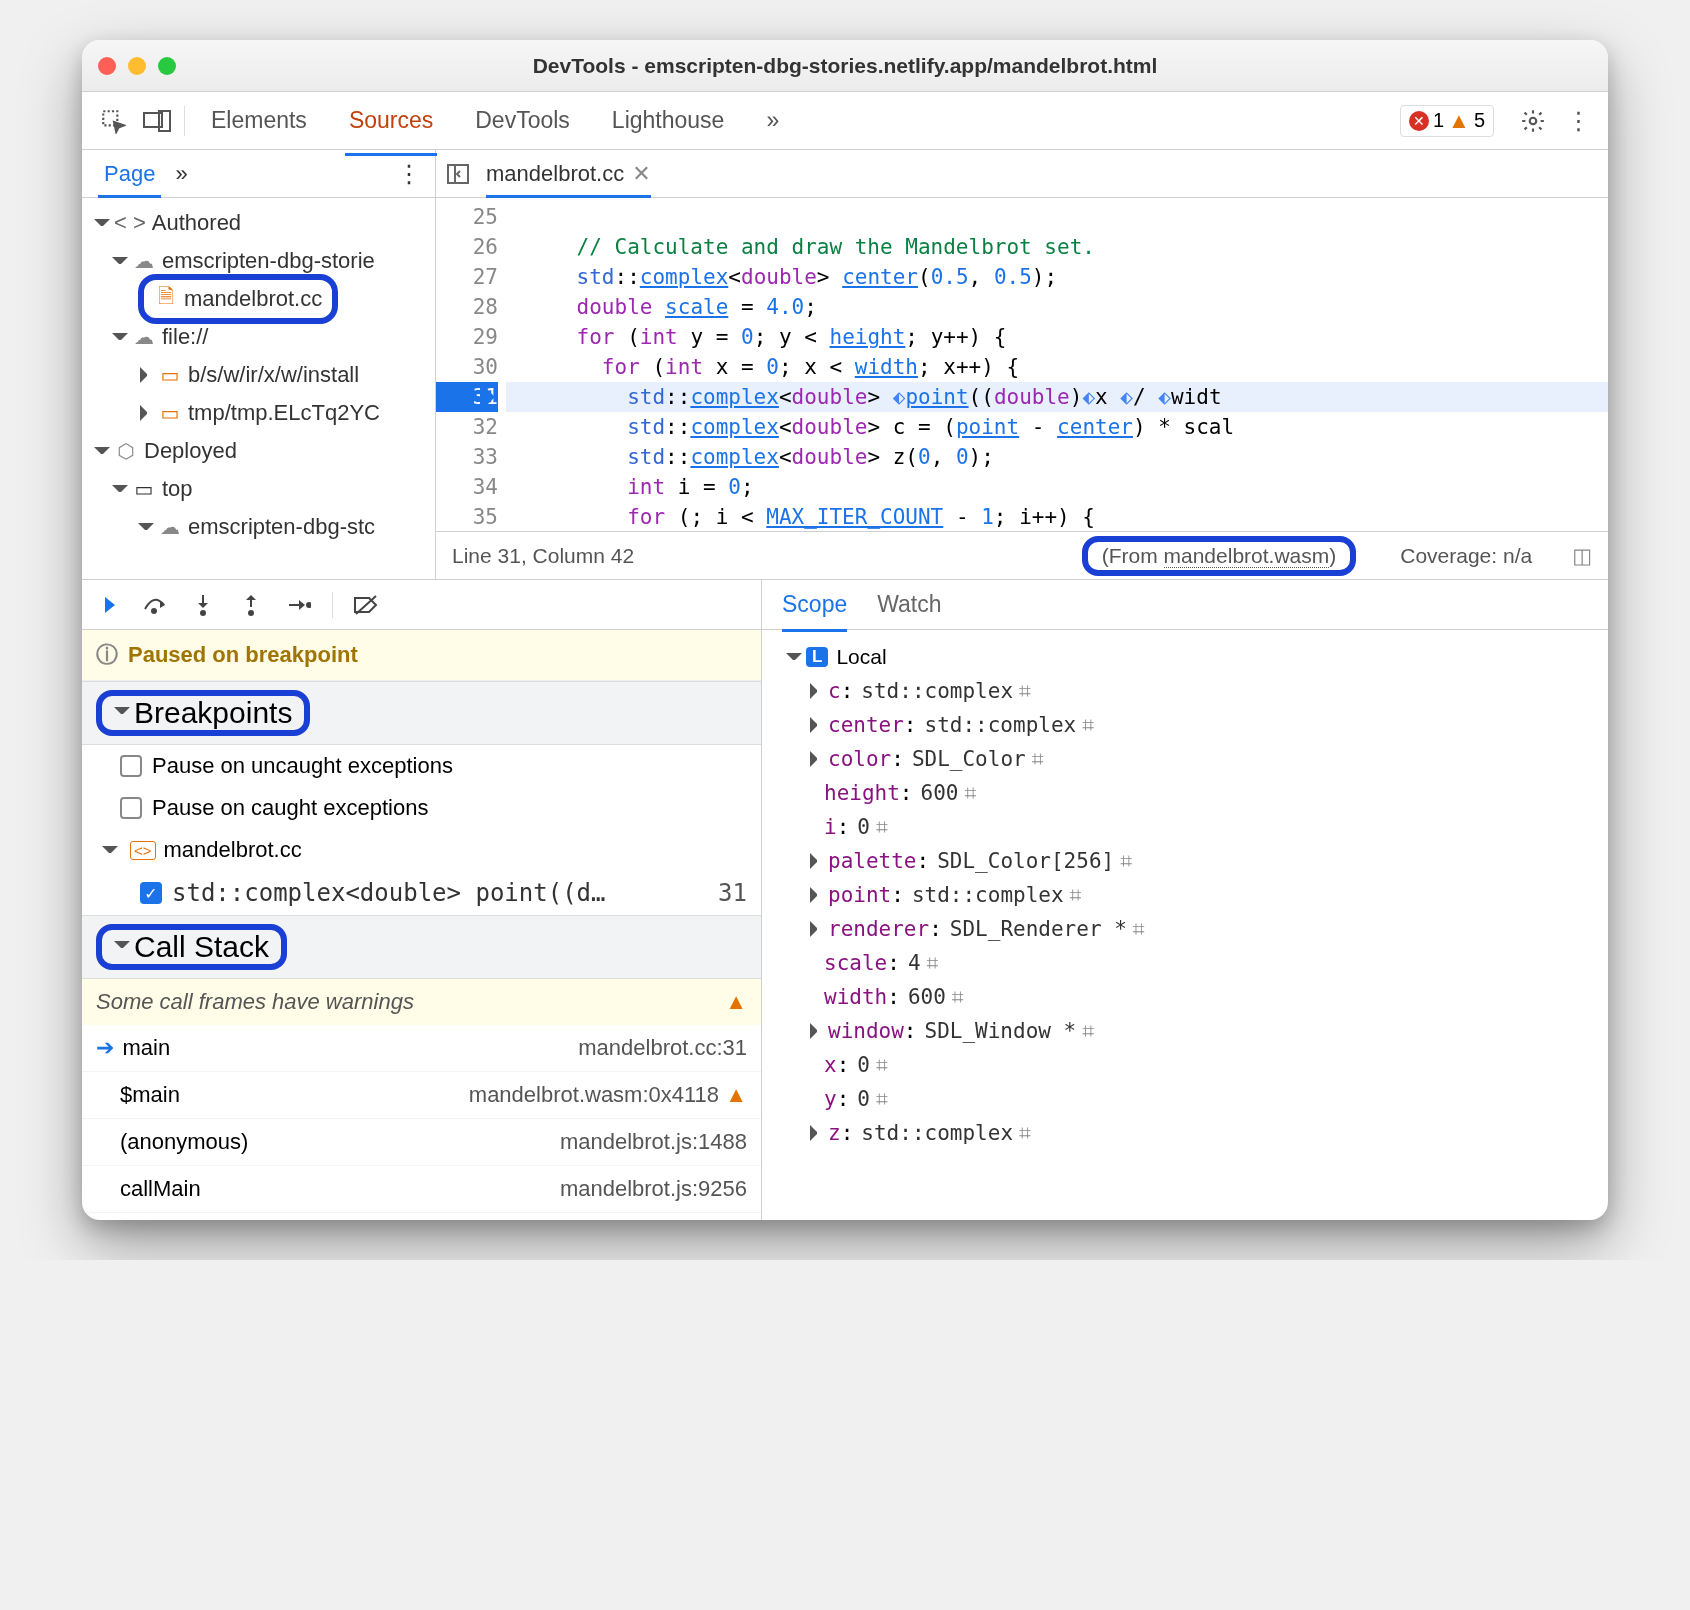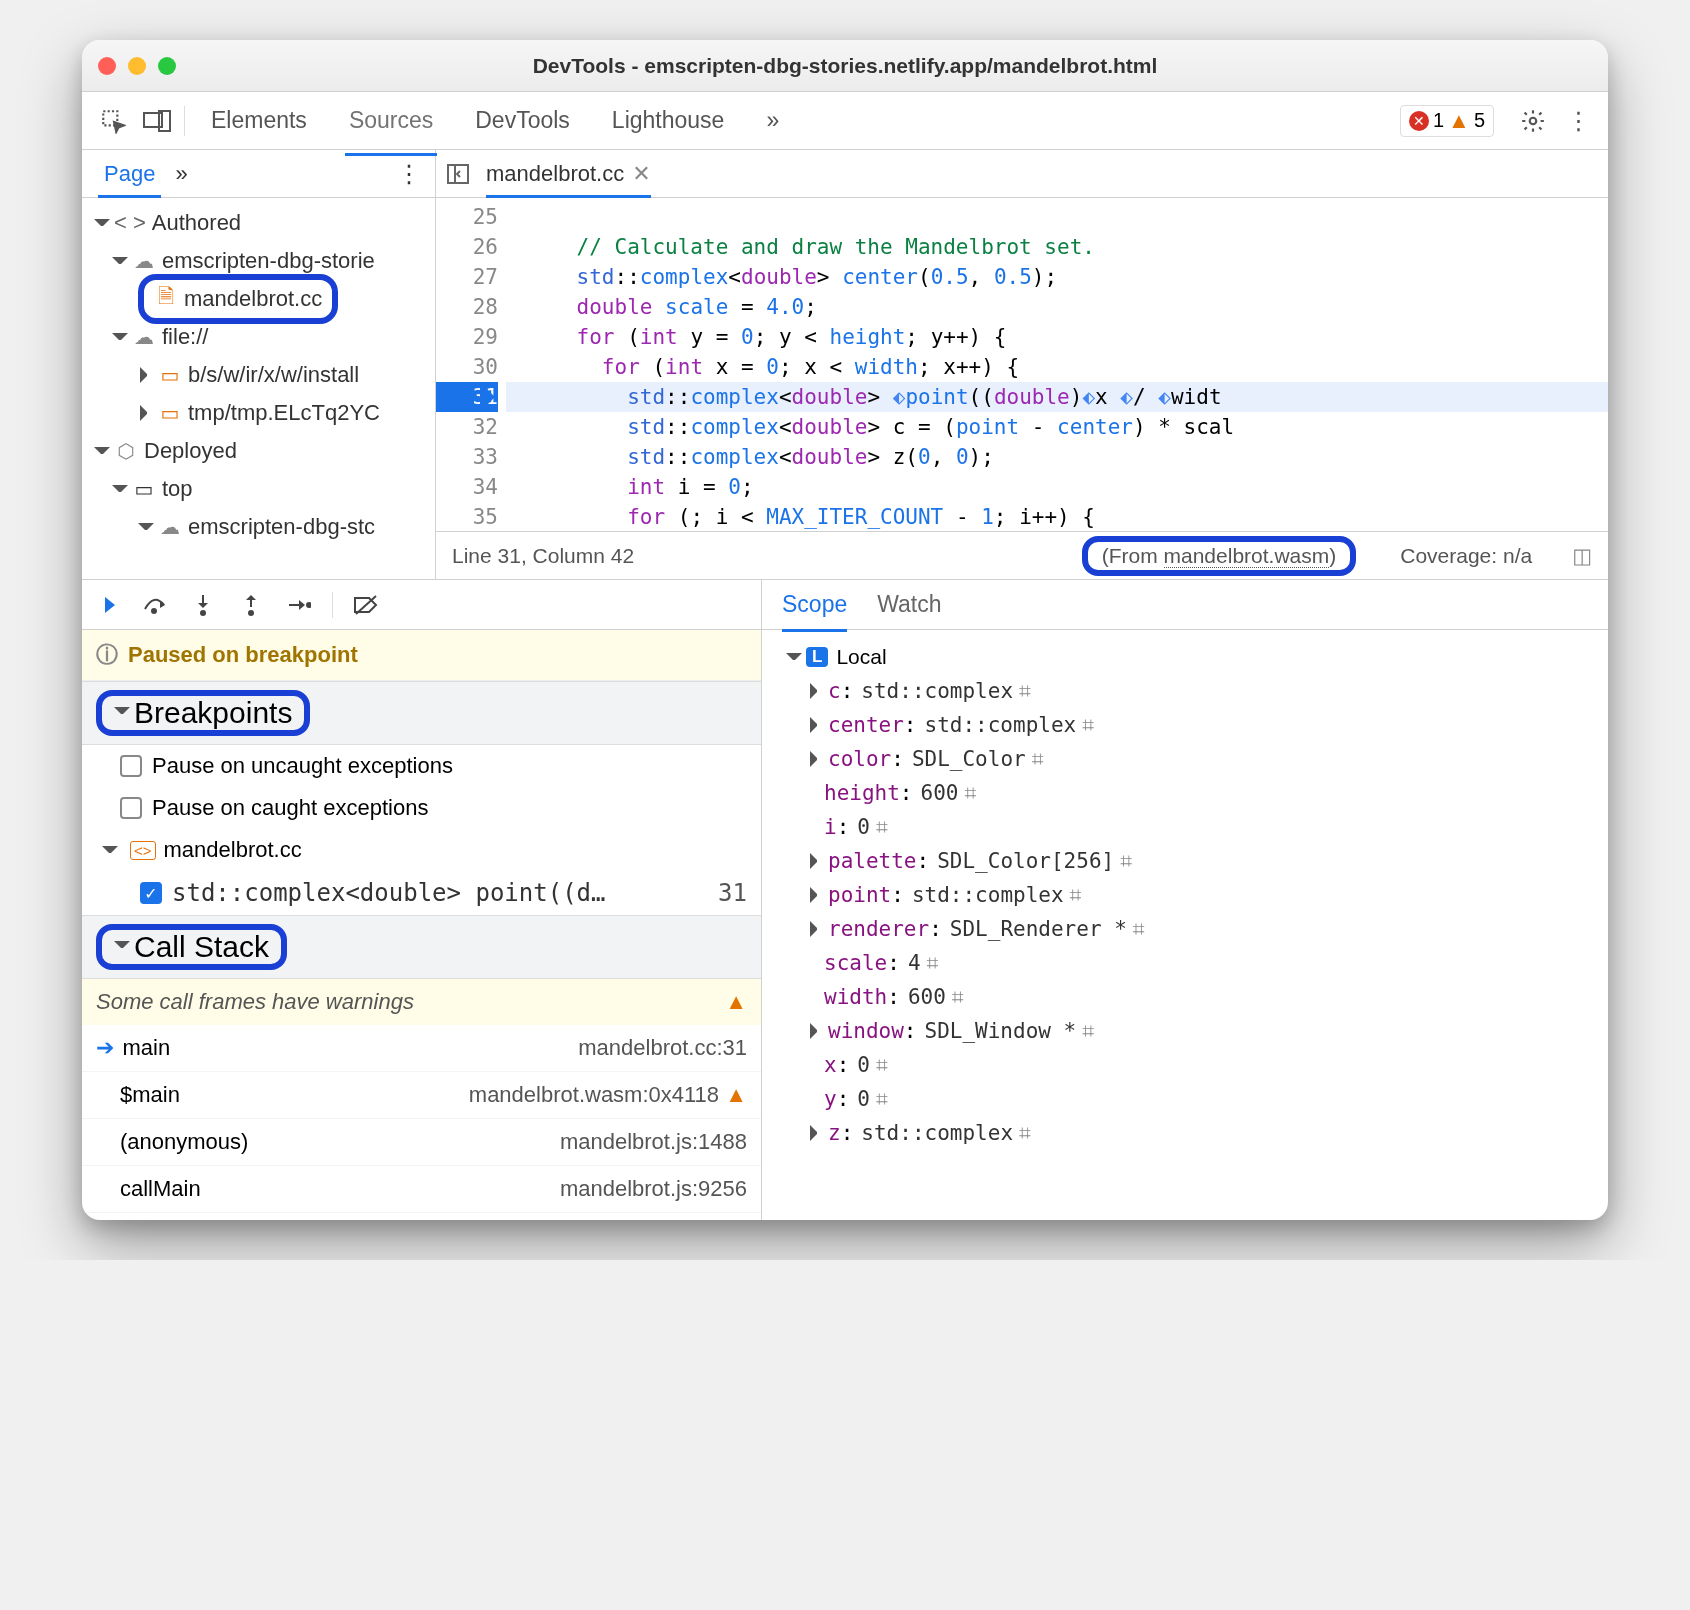--- a/index.html
+++ b/index.html
@@ -7,21 +7,21 @@
 .window { width: 1526px; background: #fff; border-radius: 18px; box-shadow: 0 25px 60px rgba(0,0,0,.35), 0 8px 20px rgba(0,0,0,.2); overflow: hidden; position: relative; }
 .titlebar { height: 52px; background: linear-gradient(#f6f6f6,#ececec); border-bottom: 1px solid #d0d0d0; display: flex; align-items: center; padding: 0 16px; position: relative; }
 .traffic { display: flex; gap: 12px; }
 .traffic span { width: 18px; height: 18px; border-radius: 50%; display: inline-block; }
 .tl-red { background: #ff5f57; } .tl-yellow { background: #febc2e; } .tl-green { background: #28c840; }
 .titlebar-title { position: absolute; left: 0; right: 0; text-align: center; font-weight: 600; font-size: 21px; color: #333; pointer-events: none; }
 
 .toolbar { height: 58px; border-bottom: 1px solid #d0d0d0; display: flex; align-items: center; padding: 0 14px; gap: 10px; }
 .tb-icon { width: 34px; height: 34px; display: flex; align-items: center; justify-content: center; color: #555; }
 .tab { padding: 0 16px; height: 71px; display: flex; align-items: center; color: #555; font-size: 23px; position: relative; }
-.tab.active { color: #737373; }
+.tab.active { color: #c2410c; }
 .tab.active::after { content: ""; position: absolute; bottom: 0; left: 12px; right: 12px; height: 3px; background: #1a73e8; }
 .spacer { flex: 1; }
 .status-badge { display: flex; align-items: center; gap: 4px; border: 1px solid #ddd; border-radius: 4px; padding: 2px 8px; font-size: 20px; margin-right: 12px; }
 .err-icon { width: 20px; height: 20px; border-radius: 50%; background: #d93025; color: #fff; display: flex; align-items: center; justify-content: center; font-size: 14px; }
 .warn-tri { color: #e37400; font-size: 22px; }
 
 .split-top { display: flex; height: 430px; border-bottom: 1px solid #d0d0d0; }
 .nav-panel { width: 354px; border-right: 1px solid #d0d0d0; display: flex; flex-direction: column; }
 .nav-header { height: 48px; border-bottom: 1px solid #d0d0d0; display: flex; align-items: center; padding: 0 14px; gap: 12px; color: #333; font-size: 22px; }
 .nav-header .page-tab { color: #1a73e8; padding: 0 8px; height: 48px; display: flex; align-items: center; position: relative; }
@@ -44,21 +44,21 @@
 .editor-tab { display: flex; align-items: center; gap: 8px; height: 48px; position: relative; color: #333; font-size: 22px; }
 .editor-tab.active::after { content: ""; position: absolute; bottom: 0; left: 0; right: 0; height: 3px; background: #1a73e8; }
 .code-area { flex: 1; display: flex; font-family: Menlo, monospace; font-size: 21px; overflow: hidden; }
 .gutter { width: 70px; text-align: right; color: #888; padding: 4px 8px 4px 0; user-select: none; }
 .gutter div { height: 30px; line-height: 30px; }
 .gutter .bp-line { background: #1a73e8; color: #fff; position: relative; }
 .gutter .bp-line::after { content: ""; position: absolute; right: -12px; top: 0; border: 15px solid transparent; border-left-color: #1a73e8; }
 .code-lines { flex: 1; padding: 4px 0; overflow: hidden; white-space: pre; }
 .code-lines div { height: 30px; line-height: 30px; padding-left: 20px; }
 .hl-line { background: #e8f0fe; }
-.c-comment { color: #0b8043; } .c-kw { color: #9c27b0; } .c-type { color: #1a73e8; } .c-ns { color: #3367d6; } .c-num { color: #1a73e8; }
+.c-comment { color: #0b8043; } .c-kw { color: #9c27b0; } .c-type { color: #1a73e8; text-decoration: underline; } .c-ns { color: #3367d6; } .c-num { color: #1a73e8; }
 .editor-status { height: 48px; border-top: 1px solid #d0d0d0; display: flex; align-items: center; padding: 0 16px; color: #555; font-size: 21px; gap: 24px; }
 .editor-status .from-pill { margin-left: auto; }
 .from-ring { border: 6px solid #1a3fd4; border-radius: 16px; padding: 2px 14px; }
 .dotted-link { border-bottom: 1px dotted #555; }
 
 .split-bottom { display: flex; height: 640px; }
 .debugger-left { width: 680px; border-right: 1px solid #d0d0d0; display: flex; flex-direction: column; }
 .debug-controls { height: 50px; border-bottom: 1px solid #d0d0d0; display: flex; align-items: center; padding: 0 10px; gap: 18px; color: #444; }
 .dbg-btn { width: 30px; height: 30px; display: flex; align-items: center; justify-content: center; }
 .pause-msg { background: #fffde7; border-bottom: 1px solid #eee; padding: 10px 14px; color: #a07400; font-weight: 600; display: flex; align-items: center; gap: 10px; font-size: 22px; }

